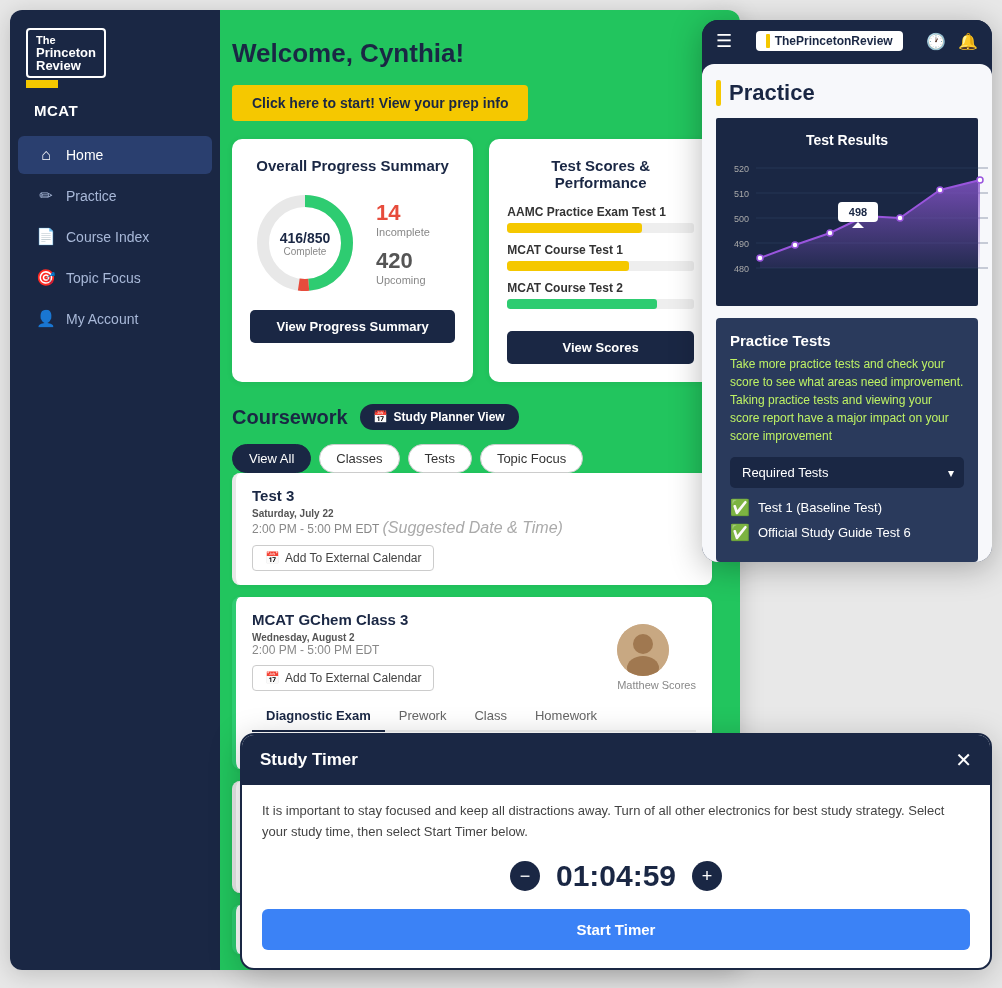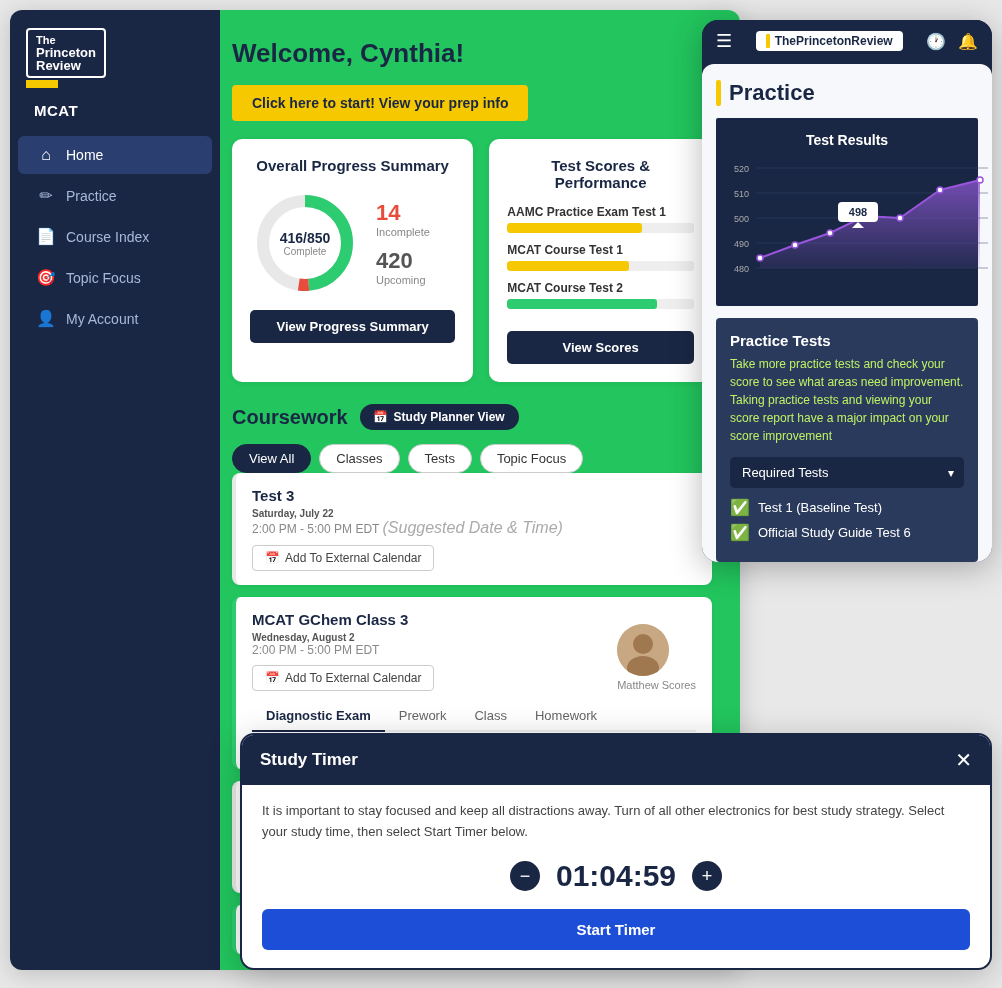--- a/index.html
+++ b/index.html
@@ -471,21 +471,21 @@
       color: #fff;
       border: none;
       font-size: 18px;
       cursor: pointer;
       display: flex;
       align-items: center;
       justify-content: center;
       font-weight: 300;
     }
     .start-timer-btn {
-      background: #1d4ed8;
+      background: #3b82f6;
       color: #fff;
       border: none;
       border-radius: 6px;
       padding: 12px;
       font-size: 15px;
       font-weight: 700;
       width: 100%;
       cursor: pointer;
     }
 

